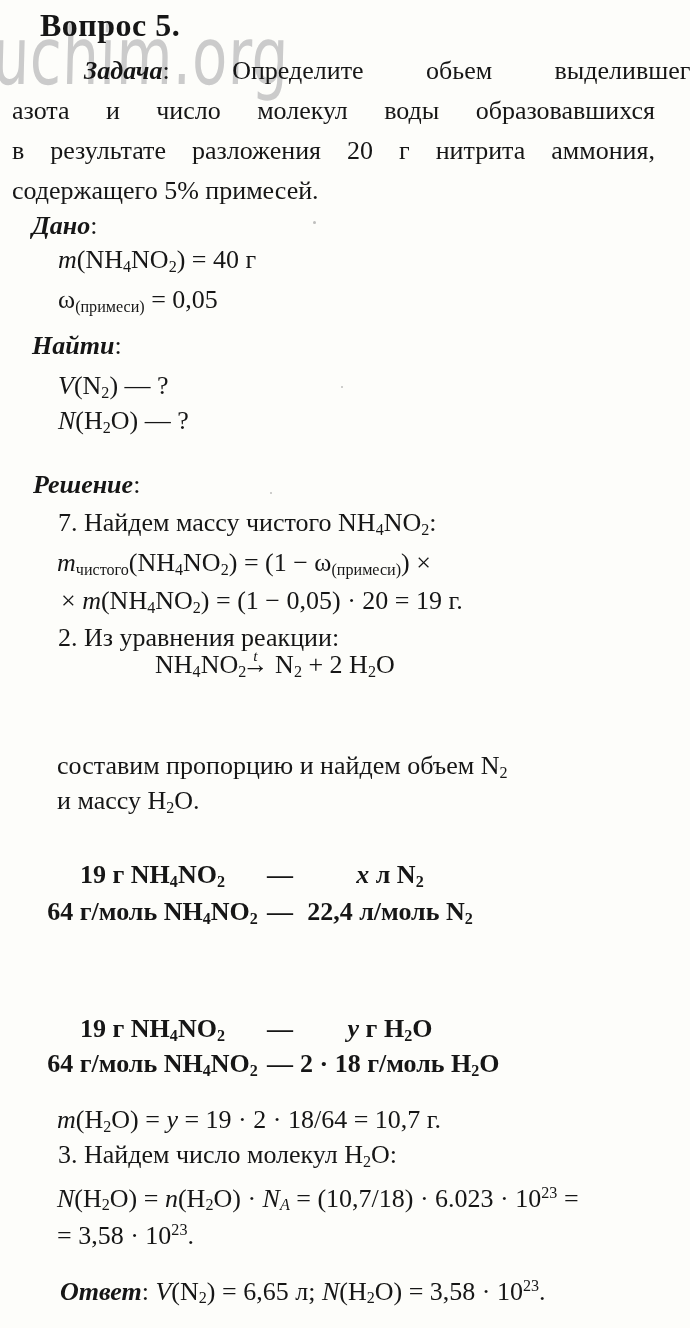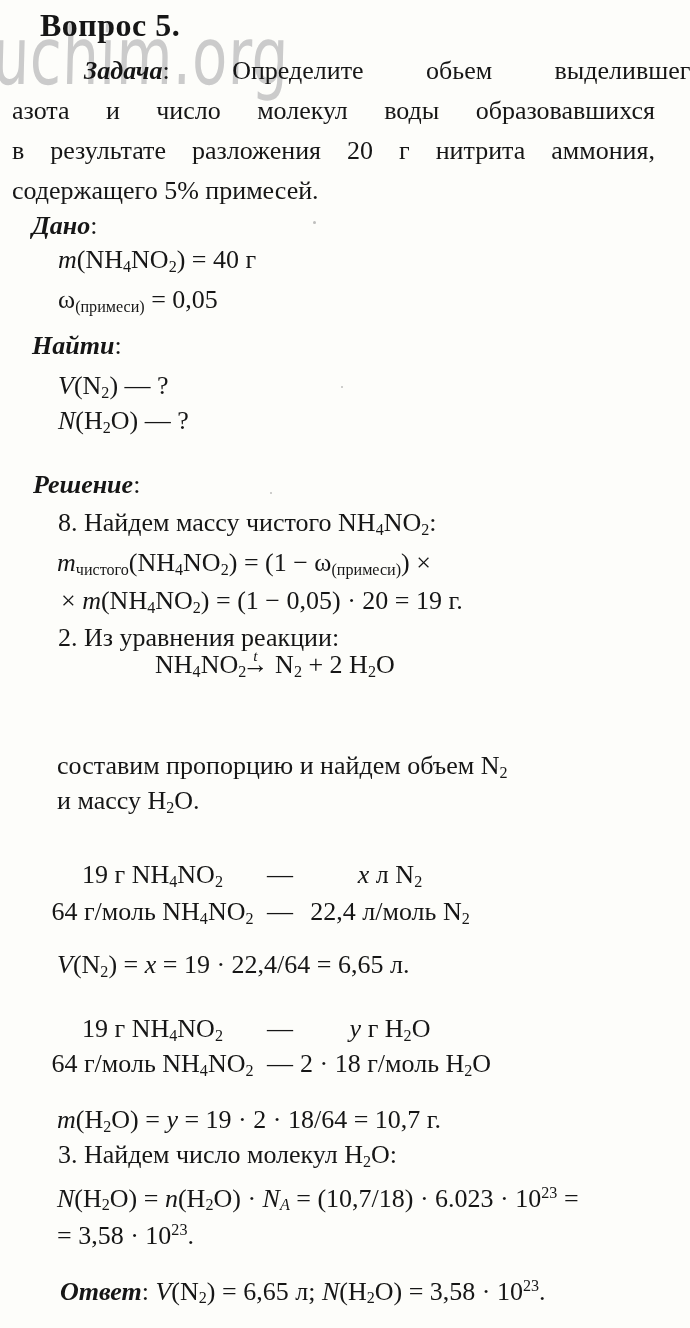--- a/index.html
+++ b/index.html
@@ -27,21 +27,21 @@
   .seg.sup { font-size:62%; vertical-align:0.55em; }
   .seg.abv {
     display:inline-block; position:relative; top:-0.8em;
     font-size:60%; font-style:italic;
     margin-left:7px; margin-right:-15px;
   }
   .prop { position:absolute; left:45px; z-index:1; }
   .prow { display:flex; }
   .prop1 .prow { height:37px; line-height:37px; }
   .prop2 .prow { height:35px; line-height:35px; }
-  .pc  { text-align:center; white-space:pre; }
+  .pc  { text-align:center; white-space:pre;font-weight:bold; }
   .pc1 { width:215px; }
   .pc2 { width:40px; }
   .pc3 { width:180px; }
   .speck { position:absolute; background:#8a8a8a; border-radius:50%; opacity:.55; z-index:0; }
 </style>
 </head>
 <body>
 
 <div class="page">
 
@@ -56,21 +56,21 @@
 
   <div class="line" style="top:209px;left:32px"><span class="seg bi">Дано</span><span class="seg">:</span></div>
   <div class="line" style="top:243px;left:58px"><span class="seg it">m</span><span class="seg">(NH</span><span class="seg sub">4</span><span class="seg">NO</span><span class="seg sub">2</span><span class="seg">) = 40 г</span></div>
   <div class="line" style="top:283px;left:58px"><span class="seg">ω</span><span class="seg sub">(примеси)</span><span class="seg"> = 0,05</span></div>
 
   <div class="line" style="top:329px;left:32px"><span class="seg bi">Найти</span><span class="seg">:</span></div>
   <div class="line" style="top:369px;left:58px"><span class="seg it">V</span><span class="seg">(N</span><span class="seg sub">2</span><span class="seg">) — ?</span></div>
   <div class="line" style="top:404px;left:58px"><span class="seg it">N</span><span class="seg">(H</span><span class="seg sub">2</span><span class="seg">O) — ?</span></div>
 
   <div class="line" style="top:468px;left:33px"><span class="seg bi">Решение</span><span class="seg">:</span></div>
-  <div class="line" style="top:506px;left:58px"><span class="seg">8. Найдем массу чистого NH</span><span class="seg sub">4</span><span class="seg">NO</span><span class="seg sub">2</span><span class="seg">:</span></div>
+  <div class="line" style="top:506px;left:58px"><span class="seg">7. Найдем массу чистого NH</span><span class="seg sub">4</span><span class="seg">NO</span><span class="seg sub">2</span><span class="seg">:</span></div>
   <div class="line" style="top:546px;left:57px"><span class="seg it">m</span><span class="seg sub">чистого</span><span class="seg">(NH</span><span class="seg sub">4</span><span class="seg">NO</span><span class="seg sub">2</span><span class="seg">) = (1 − ω</span><span class="seg sub">(примеси)</span><span class="seg">) ×</span></div>
   <div class="line" style="top:584px;left:61px"><span class="seg">× </span><span class="seg it">m</span><span class="seg">(NH</span><span class="seg sub">4</span><span class="seg">NO</span><span class="seg sub">2</span><span class="seg">) = (1 − 0,05) · 20 = 19 г.</span></div>
   <div class="line" style="top:621px;left:58px"><span class="seg">2. Из уравнения реакции:</span></div>
 
   <div class="line" style="top:648px;left:155px"><span class="seg">NH</span><span class="seg sub">4</span><span class="seg">NO</span><span class="seg sub">2</span><span class="seg abv">t</span><span class="seg">→ N</span><span class="seg sub">2</span><span class="seg"> + 2 H</span><span class="seg sub">2</span><span class="seg">O</span></div>
 
   <div class="line" style="top:749px;left:57px"><span class="seg">составим пропорцию и найдем объем N</span><span class="seg sub">2</span></div>
   <div class="line" style="top:784px;left:57px"><span class="seg">и массу H</span><span class="seg sub">2</span><span class="seg">O.</span></div>
 
   <div class="prop prop1" style="top:856px">
@@ -79,21 +79,20 @@
       <div class="pc pc2"><span class="seg">—</span></div>
       <div class="pc pc3"><span class="seg it">x</span><span class="seg"> л N</span><span class="seg sub">2</span></div>
     </div>
     <div class="prow">
       <div class="pc pc1"><span class="seg">64 г/моль NH</span><span class="seg sub">4</span><span class="seg">NO</span><span class="seg sub">2</span></div>
       <div class="pc pc2"><span class="seg">—</span></div>
       <div class="pc pc3"><span class="seg">22,4 л/моль N</span><span class="seg sub">2</span></div>
     </div>
   </div>
 
-  <div class="line" style="top:948px;left:57px"><span class="seg it">V</span><span class="seg">(N</span><span class="seg sub">2</span><span class="seg">) = </span><span class="seg it">x</span><span class="seg"> = 19 · 22,4/64 = 6,65 л.</span></div>
 
   <div class="prop prop2" style="top:1011px">
     <div class="prow">
       <div class="pc pc1"><span class="seg">19 г NH</span><span class="seg sub">4</span><span class="seg">NO</span><span class="seg sub">2</span></div>
       <div class="pc pc2"><span class="seg">—</span></div>
       <div class="pc pc3"><span class="seg it">y</span><span class="seg"> г H</span><span class="seg sub">2</span><span class="seg">O</span></div>
     </div>
     <div class="prow">
       <div class="pc pc1"><span class="seg">64 г/моль NH</span><span class="seg sub">4</span><span class="seg">NO</span><span class="seg sub">2</span></div>
       <div class="pc pc2"><span class="seg">—</span></div>

